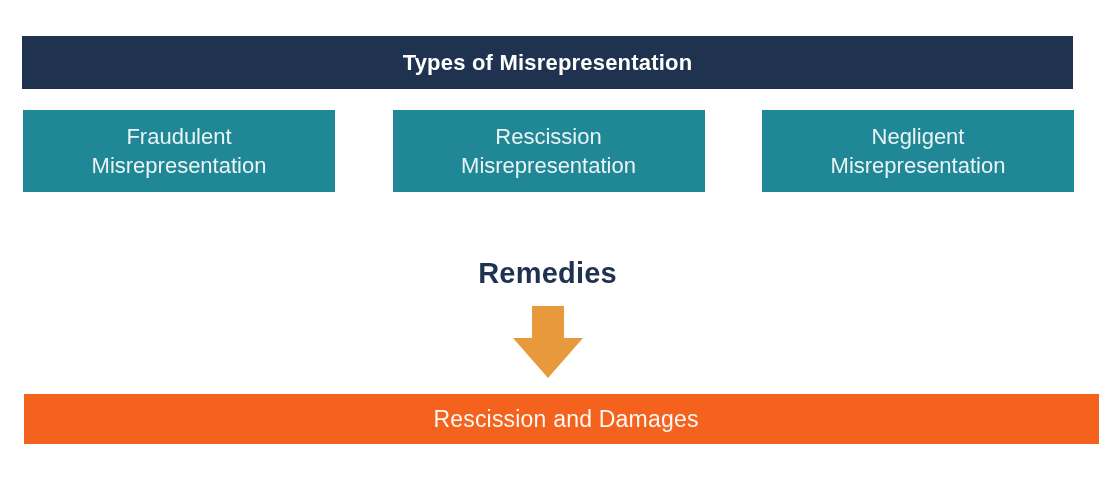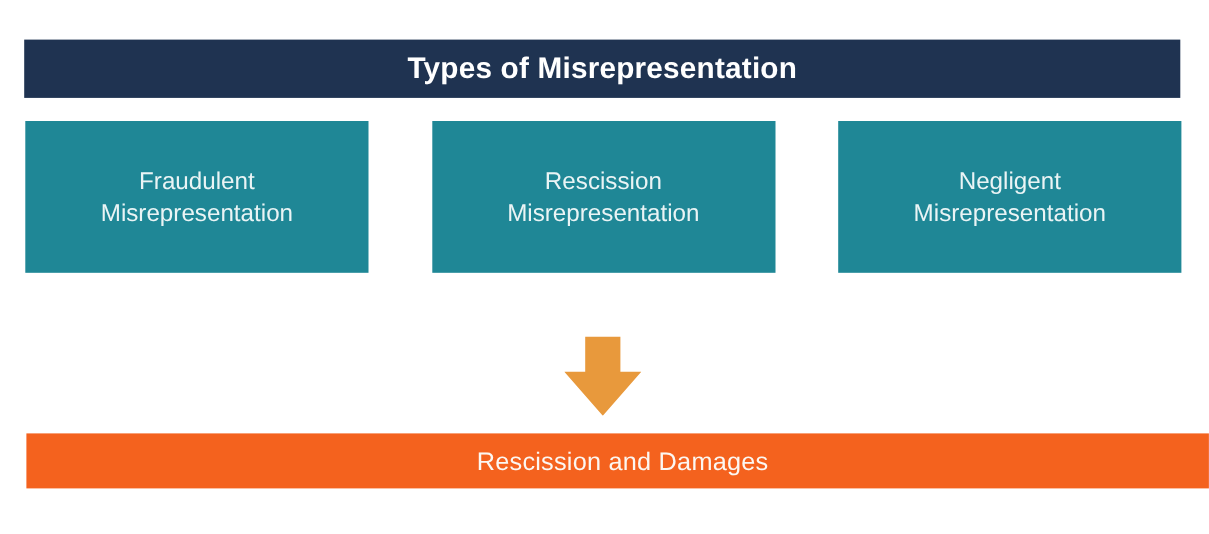--- a/index.html
+++ b/index.html
@@ -31,36 +31,36 @@
     top: 36px;
     width: 1051px;
     height: 53px;
     background: var(--navy);
     display: flex;
     align-items: center;
     justify-content: center;
   }
   .header-bar .title {
     color: var(--text-light);
-    font-size: 27px;
+    font-size: 22px;
     font-weight: 700;
     letter-spacing: 0.2px;
   }
   .type-row {
     position: absolute;
     left: 23px;
     top: 110px;
     width: 1051px;
     height: 117px;
     display: flex;
     justify-content: space-between;
   }
   .type-box {
     width: 312px;
-    height: 138px;
+    height: 82px;
     background: var(--teal);
     display: flex;
     align-items: center;
     justify-content: center;
     text-align: center;
   }
   .type-box .label {
     color: var(--box-text);
     font-size: 22px;
     line-height: 1.32;
@@ -120,20 +120,21 @@
     <div class="type-box">
       <span class="label">Rescission
 Misrepresentation</span>
     </div>
     <div class="type-box">
       <span class="label">Negligent
 Misrepresentation</span>
     </div>
   </div>
 
+  <div class="remedies-heading">Remedies</div>
 
   <div class="arrow-wrap">
     <svg width="70" height="72" viewBox="0 0 70 72" xmlns="http://www.w3.org/2000/svg" aria-hidden="true">
       <polygon points="19,0 51,0 51,32 70,32 35,72 0,32 19,32" fill="#E8993C"></polygon>
     </svg>
   </div>
 
   <div class="result-bar">
     <span class="label">Rescission and Damages</span>
   </div>

